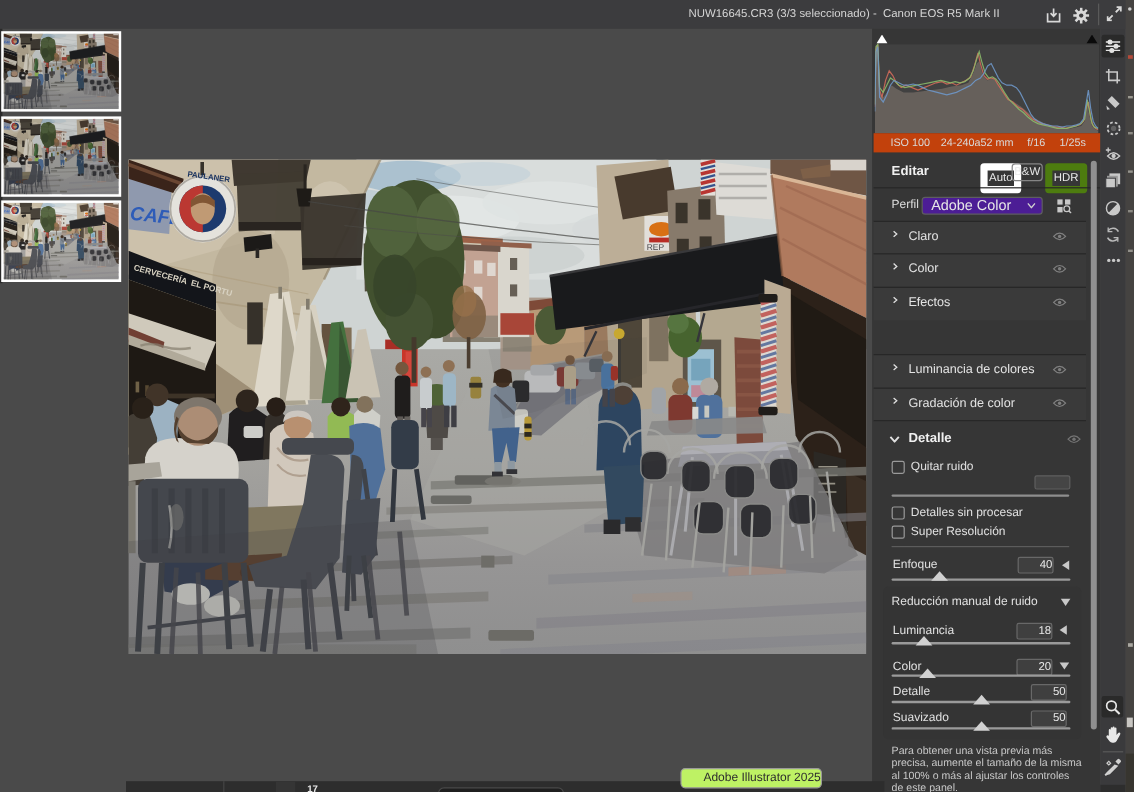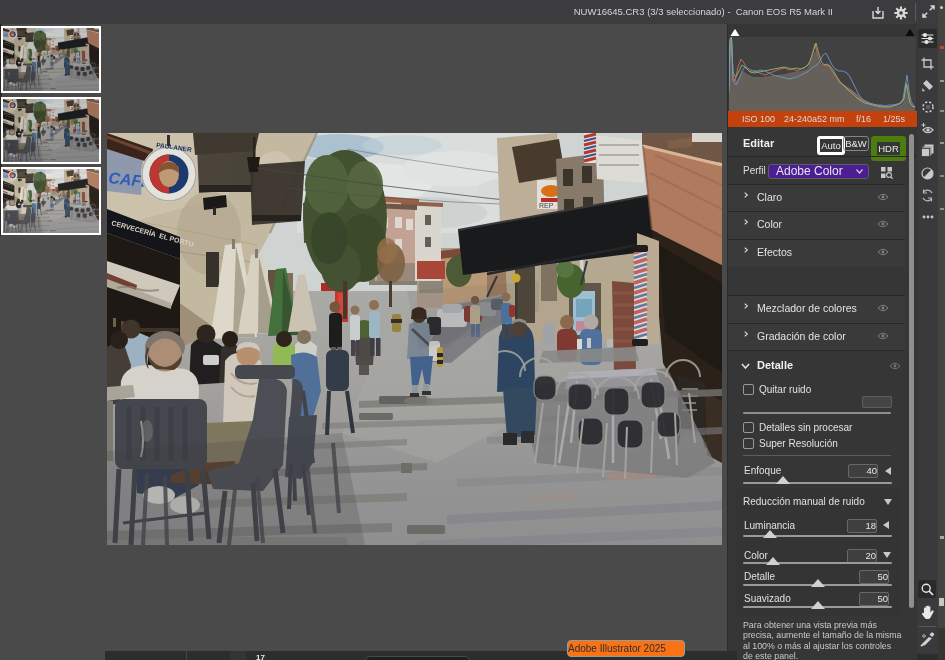--- a/index.html
+++ b/index.html
@@ -443,21 +443,21 @@
     </svg>
 
     <div class="abs" style="left:0;top:87px;width:189px;height:16px;background:#c2410c;color:#d9d9d9;font-size:9px">
       <span class="abs" style="left:14px;top:3px">ISO 100</span>
       <span class="abs" style="left:56px;top:3px">24-240a52 mm</span>
       <span class="abs" style="left:128px;top:3px">f/16</span>
       <span class="abs" style="left:155px;top:3px">1/25s</span>
     </div>
 
     <div class="abs" style="left:15px;top:113px;font-size:11px;font-weight:bold;color:#f0f0f0">Editar</div>
-    <div class="abs" style="left:89px;top:112px;width:22px;height:13px;border:3px solid #ffffff;border-radius:3px;font-size:9.5px;color:#e8e8e8;text-align:center;line-height:13px">Auto</div>
+    <div class="abs" style="left:89px;top:112px;width:22px;height:13px;border:6px solid #ffffff;border-radius:3px;font-size:9.5px;color:#e8e8e8;text-align:center;line-height:13px">Auto</div>
     <div class="abs" style="left:115px;top:112px;width:24px;height:13px;border:1px solid #858585;border-radius:3px;font-size:9.5px;color:#e8e8e8;text-align:center;line-height:13px">B&amp;W</div>
     <div class="abs" style="left:143px;top:112px;width:23px;height:13px;border:6px solid #4d7c0f;border-radius:3px;font-size:9.5px;color:#e8e8e8;text-align:center;line-height:13px">HDR</div>
     <div class="abs" style="left:0px;top:132px;width:189px;height:1px;background:#272727"></div>
 
     <div class="abs" style="left:15px;top:141px;font-size:10px;color:#dedede">Perfil</div>
     <div class="abs" style="left:40px;top:140px;width:99px;height:13px;background:#4c1d95;border:1px solid #5e5e5e;border-radius:3px;font-size:12px;color:#e6e6e6;line-height:13px"><span style="margin-left:7px">Adobe Color</span>
       <svg class="abs" style="right:5px;top:4px" width="7" height="5" viewBox="0 0 7 5">
           <path d="M0.5 0.5 L3.5 4 L6.5 0.5" stroke="#cfcfcf" stroke-width="1.2" fill="none"></path>
         </svg>
     </div>
@@ -500,21 +500,21 @@
         <span class="rowlab">Efectos</span>
         <svg class="eye" width="12" height="8" viewBox="0 0 12 8">
           <path d="M1 4 Q6 -1.5 11 4 Q6 9.5 1 4z" stroke="#aaa" stroke-width="1" fill="none"></path>
           <circle cx="6" cy="4" r="1.4" fill="#aaa"></circle>
         </svg>
       </div>
     <div class="row" style="top:271px;height:27px">
         <svg class="chev" width="6" height="9" viewBox="0 0 6 9">
           <path d="M1 1 L5 4.5 L1 8" stroke="#e0e0e0" stroke-width="1.6" fill="none"></path>
         </svg>
-        <span class="rowlab">Mezclador de colores</span>
+        <span class="rowlab">Luminancia de colores</span>
         <svg class="eye" width="12" height="8" viewBox="0 0 12 8">
           <path d="M1 4 Q6 -1.5 11 4 Q6 9.5 1 4z" stroke="#aaa" stroke-width="1" fill="none"></path>
           <circle cx="6" cy="4" r="1.4" fill="#aaa"></circle>
         </svg>
       </div>
     <div class="row" style="top:299px;height:27px">
         <svg class="chev" width="6" height="9" viewBox="0 0 6 9">
           <path d="M1 1 L5 4.5 L1 8" stroke="#e0e0e0" stroke-width="1.6" fill="none"></path>
         </svg>
         <span class="rowlab">Gradación de color</span>
@@ -659,14 +659,14 @@
     <div class="abs" style="left:1px;top:598px;width:5px;height:8px;background:#c8c6c2"></div>
     <div class="abs" style="left:0;top:628px;width:7px;height:32px;background:#37352f"></div>
   </div>
 
   <div class="abs" style="left:105px;top:651px;width:632px;height:9px;background:#2d2d2d"></div>
   <div class="abs" style="left:186px;top:651px;width:1px;height:9px;background:#454545"></div>
   <div class="abs" style="left:230px;top:651px;width:16px;height:9px;background:#353535"></div>
   <div class="abs" style="left:256px;top:653px;color:#e8e8e8;font-size:8px;font-weight:bold">17</div>
   <div class="abs" style="left:365px;top:656px;width:103px;height:10px;background:#1f1f1f;border:1px solid #4a4a4a;border-radius:5px"></div>
 
-  <div class="abs" style="left:567px;top:640px;width:118px;height:17px;background:#f97316;border:1px solid #9a9a98;border-radius:4px;box-sizing:border-box;text-align:left;line-height:15px;color:#2e2e2e;font-size:10px">Adobe Illustrator 2025</div>
+  <div class="abs" style="left:567px;top:640px;width:118px;height:17px;background:#bef264;border:1px solid #9a9a98;border-radius:4px;box-sizing:border-box;text-align:right;line-height:15px;color:#2e2e2e;font-size:10px">Adobe Illustrator 2025</div>
 </div>
 
 </body></html>

